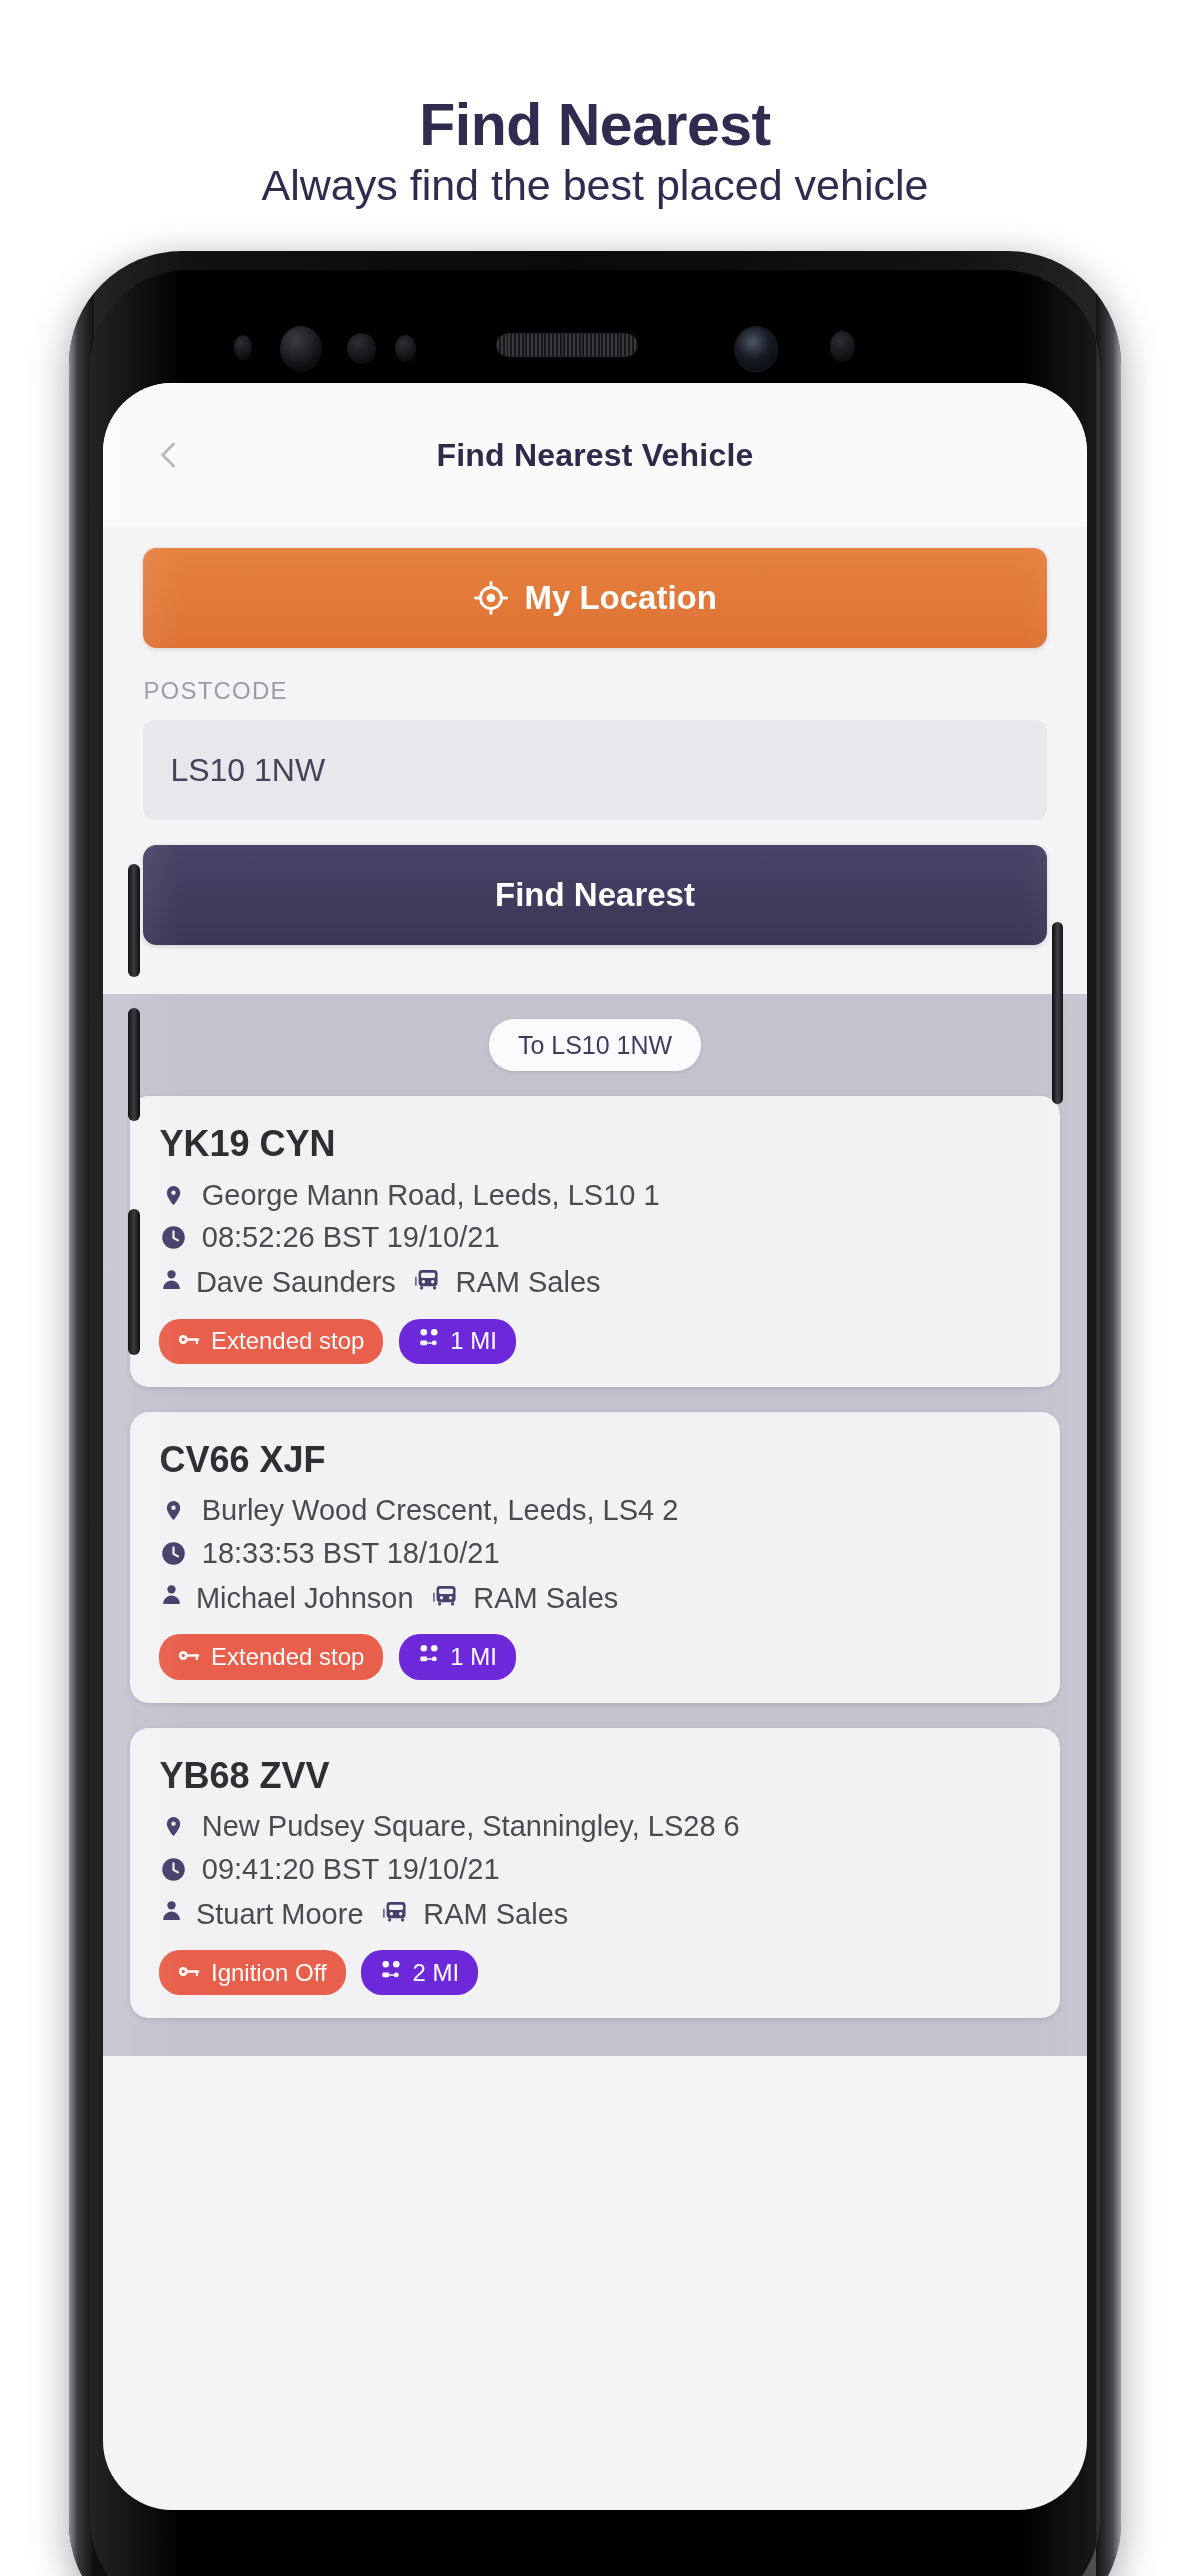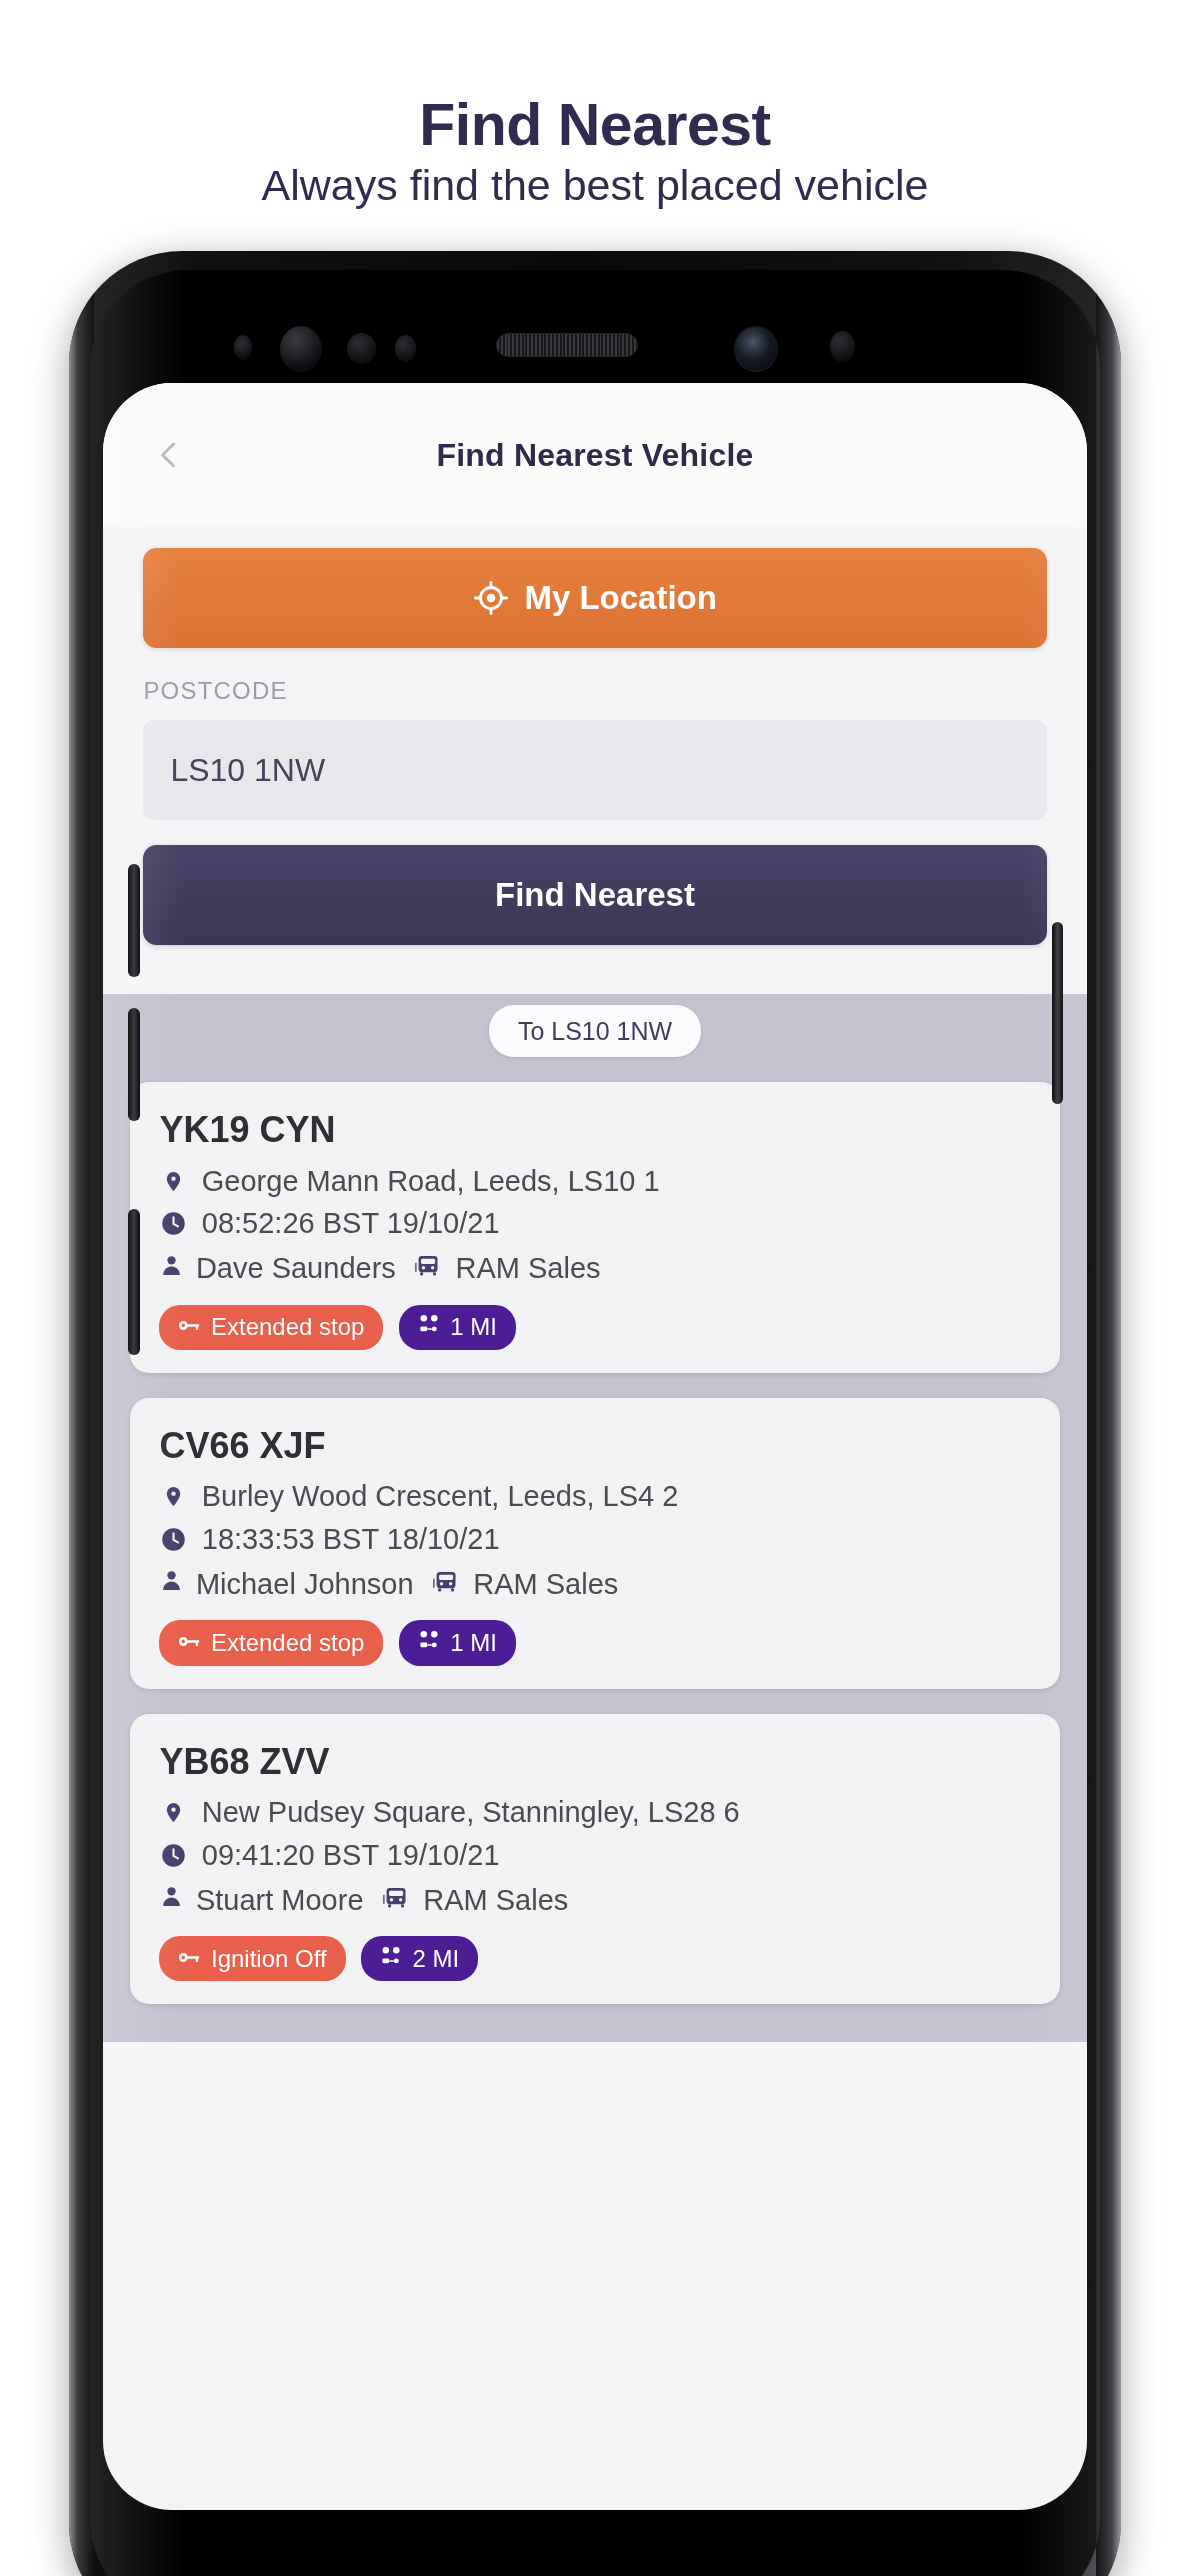--- a/index.html
+++ b/index.html
@@ -160,21 +160,21 @@
     width: 100%; height: 100px;
     border-radius: 13.4px;
     background: linear-gradient(180deg,#484266 0%,#3b3557 100%);
     display:flex; align-items:center; justify-content:center;
     color:#fff; font-size: 33px; font-weight: 700;
     box-shadow: 0 1.9px 5.8px rgba(0,0,0,0.14);
   }
 
   .results {
     background: #c3c3d0;
-    padding: 11px 27px 38px 27px;
+    padding: 25px 27px 38px 27px;
     flex: 1 1 auto;
   }
   .to-chip-row { display:flex; justify-content:center; }
   .to-chip {
     background: #fbfbfd;
     border-radius: 25px;
     padding: 11.5px 29px;
     font-size: 25px; color: #413c5e; font-weight: 500;
     box-shadow: 0 1px 3.8px rgba(0,0,0,0.12);
   }
@@ -202,21 +202,21 @@
 
   .badges { display:flex; gap: 15.3px; margin-top: 19px; }
   .badge {
     display:flex; align-items:center; gap: 9.6px;
     border-radius: 21px;
     padding: 8.6px 19px;
     font-size: 24px; font-weight: 500; color:#fff;
     white-space: nowrap;
   }
   .badge-status { background: #e8604c; }
-  .badge-dist  { background: #4c1d95; text-align: center; }
+  .badge-dist  { background: #6d28d9; text-align: center; }
 </style>
 </head>
 <body>
 
 <div class="page">
 
   <div class="promo">
     <div class="promo-title">Find Nearest</div>
     <div class="promo-sub">Always find the best placed vehicle</div>
   </div>

